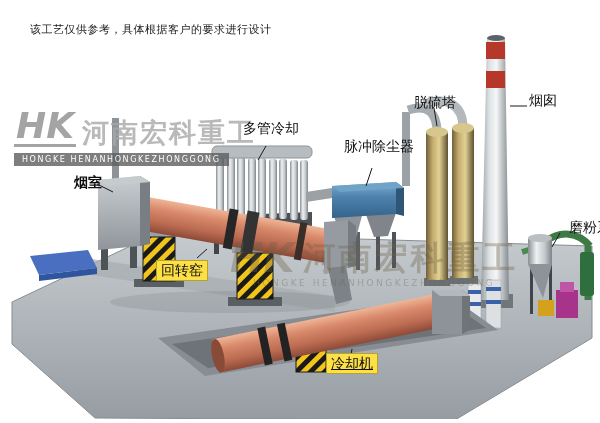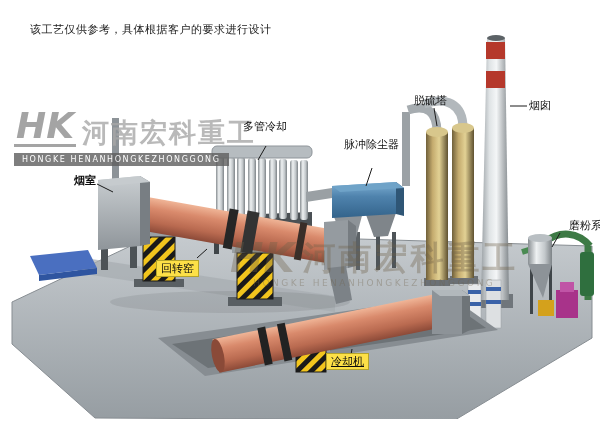--- a/index.html
+++ b/index.html
@@ -17,21 +17,21 @@
   .brand-cn { font-size:27px; font-weight:bold; color:#a8a8a8; letter-spacing:2px; line-height:1.1; }
   .brand-en { margin-top:3px; background:#5f5f5f; color:#ffffff; font-size:8px; letter-spacing:1.6px;
               padding:2px 8px; display:inline-block; }
 
   .wm { position:absolute; left:230px; top:240px; opacity:0.35; color:#6e6048; z-index:3; pointer-events:none; }
   .wm-row { display:flex; align-items:flex-end; gap:8px; }
   .wm-hk { font-size:40px; font-weight:bold; font-style:italic; line-height:0.9; }
   .wm-cn { font-size:33px; font-weight:bold; letter-spacing:3px; line-height:1.05; }
   .wm-en { font-size:9px; letter-spacing:2.5px; text-align:center; margin-top:2px; }
 
-  .lbl { position:absolute; font-size:11px; color:#0d0d0d; white-space:nowrap; z-index:5; line-height:1.2; }
+  .lbl { position:absolute; font-size:14px; color:#0d0d0d; white-space:nowrap; z-index:5; line-height:1.2; }
   .lbl.hl { background:#fde047; padding:1px 4px; border:1px solid #b5a42a; }
 </style>
 </head>
 <body>
 
 <div class="canvas">
 
   <svg class="scene" width="600" height="423" viewBox="0 0 600 423">
     <defs>
       <linearGradient id="groundGrad" x1="0" y1="0" x2="0" y2="1">
@@ -242,18 +242,18 @@
       <span class="wm-hk">HK</span>
       <span class="wm-cn">河南宏科重工</span>
     </div>
     <div class="wm-en">HONGKE HENANHONGKEZHONGGONG</div>
   </div>
 
   <div class="lbl" style="left:74px;  top:174px;font-weight:bold;">烟室</div>
   <div class="lbl" style="left:243px; top:120px;">多管冷却</div>
   <div class="lbl" style="left:344px; top:138px;text-align:center;">脉冲除尘器</div>
   <div class="lbl" style="left:414px; top:94px;">脱硫塔</div>
-  <div class="lbl" style="left:529px; top:99px;">烟囱</div>
+  <div class="lbl" style="left:529px; top:92px;">烟囱</div>
   <div class="lbl" style="left:544px; top:219px;margin-left:25px;">磨粉系统</div>
   <div class="lbl hl" style="left:156px; top:260px;">回转窑</div>
   <div class="lbl hl" style="left:326px; top:353px;text-decoration:underline;">冷却机</div>
 
 </div>
 
 </body></html>

